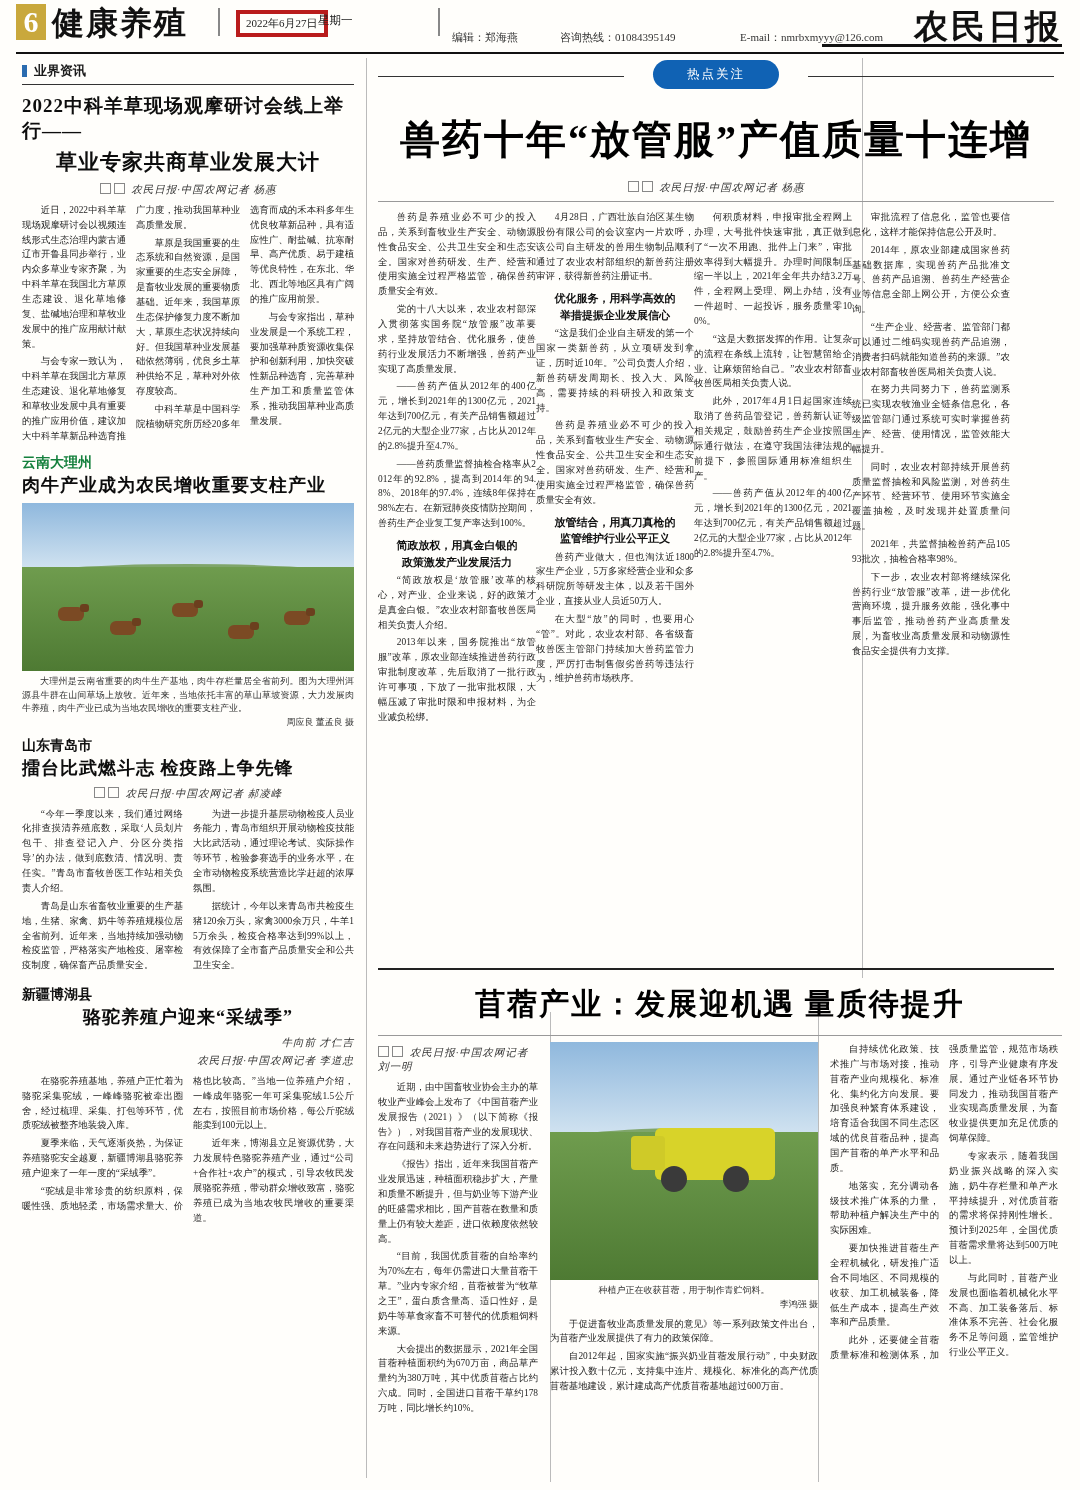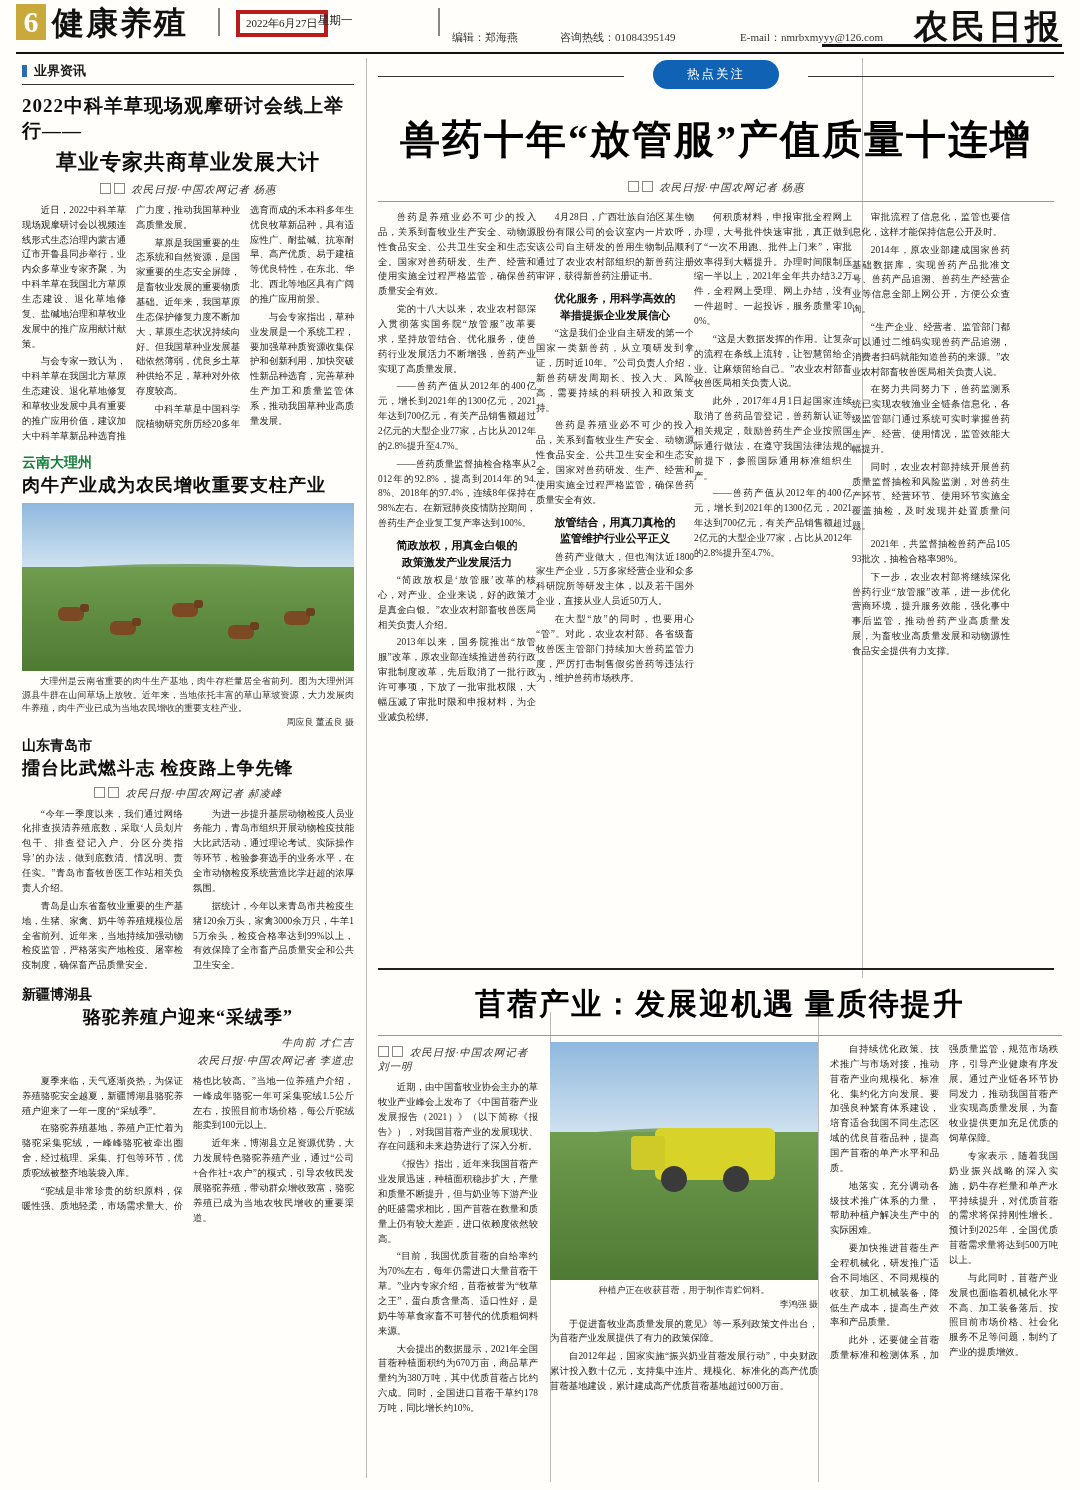--- a/index.html
+++ b/index.html
@@ -140,22 +140,22 @@
         <p>据统计，今年以来青岛市共检疫生猪120余万头，家禽3000余万只，牛羊15万余头，检疫合格率达到99%以上，有效保障了全市畜产品质量安全和公共卫生安全。</p>
       </div>
     </div>
 
     <div style="margin-top:10px;">
       <div style="font-size:14px;font-weight:bold;color:#111;">新疆博湖县</div>
       <h2 class="headline" style="font-size:18px;margin-top:2px;text-align:center;">骆驼养殖户迎来“采绒季”</h2>
       <div class="byline" style="text-align:right;">牛向前 才仁吉</div>
       <div class="byline" style="text-align:right;margin-top:-2px;">农民日报·中国农网记者 李道忠</div>
       <div class="body-text c2">
+        <p>在骆驼养殖基地，养殖户正忙着为骆驼采集驼绒，一峰峰骆驼被牵出圈舍，经过梳理、采集、打包等环节，优质驼绒被整齐地装袋入库。</p>
         <p>夏季来临，天气逐渐炎热，为保证养殖骆驼安全越夏，新疆博湖县骆驼养殖户迎来了一年一度的“采绒季”。</p>
-        <p>在骆驼养殖基地，养殖户正忙着为骆驼采集驼绒，一峰峰骆驼被牵出圈舍，经过梳理、采集、打包等环节，优质驼绒被整齐地装袋入库。</p>
         <p>“驼绒是非常珍贵的纺织原料，保暖性强、质地轻柔，市场需求量大、价格也比较高。”当地一位养殖户介绍，一峰成年骆驼一年可采集驼绒1.5公斤左右，按照目前市场价格，每公斤驼绒能卖到100元以上。</p>
         <p>近年来，博湖县立足资源优势，大力发展特色骆驼养殖产业，通过“公司+合作社+农户”的模式，引导农牧民发展骆驼养殖，带动群众增收致富，骆驼养殖已成为当地农牧民增收的重要渠道。</p>
       </div>
     </div>
   </div>
 
   <div class="col" style="left:378px;top:60px;width:676px;">
     <div style="position:relative;height:34px;">
       <div class="tagpill">热点关注</div>
       <div style="position:absolute;left:0;top:16px;width:246px;height:1px;background:#333;"></div>
@@ -264,19 +264,19 @@
         </div>
       </div>
 
       <div style="width:228px;">
         <div class="body-text c2">
           <p>自持续优化政策、技术推广与市场对接，推动苜蓿产业向规模化、标准化、集约化方向发展。要加强良种繁育体系建设，培育适合我国不同生态区域的优良苜蓿品种，提高国产苜蓿的单产水平和品质。</p>
           <p>地落实，充分调动各级技术推广体系的力量，帮助种植户解决生产中的实际困难。</p>
           <p>要加快推进苜蓿生产全程机械化，研发推广适合不同地区、不同规模的收获、加工机械装备，降低生产成本，提高生产效率和产品质量。</p>
           <p>此外，还要健全苜蓿质量标准和检测体系，加强质量监管，规范市场秩序，引导产业健康有序发展。通过产业链各环节协同发力，推动我国苜蓿产业实现高质量发展，为畜牧业提供更加充足优质的饲草保障。</p>
           <p>专家表示，随着我国奶业振兴战略的深入实施，奶牛存栏量和单产水平持续提升，对优质苜蓿的需求将保持刚性增长。预计到2025年，全国优质苜蓿需求量将达到500万吨以上。</p>
-          <p>与此同时，苜蓿产业发展也面临着机械化水平不高、加工装备落后、按照目前市场价格、社会化服务不足等问题，制约了产业的提质增效。</p>
+          <p>与此同时，苜蓿产业发展也面临着机械化水平不高、加工装备落后、标准体系不完善、社会化服务不足等问题，监管维护行业公平正义。</p>
         </div>
       </div>
     </div>
   </div>
 
 </div>
 
 </body></html>

